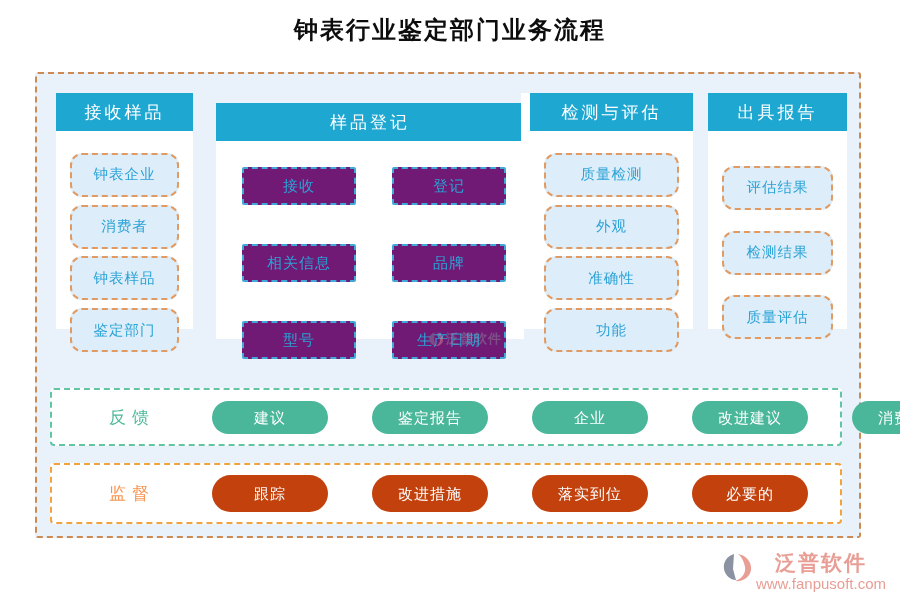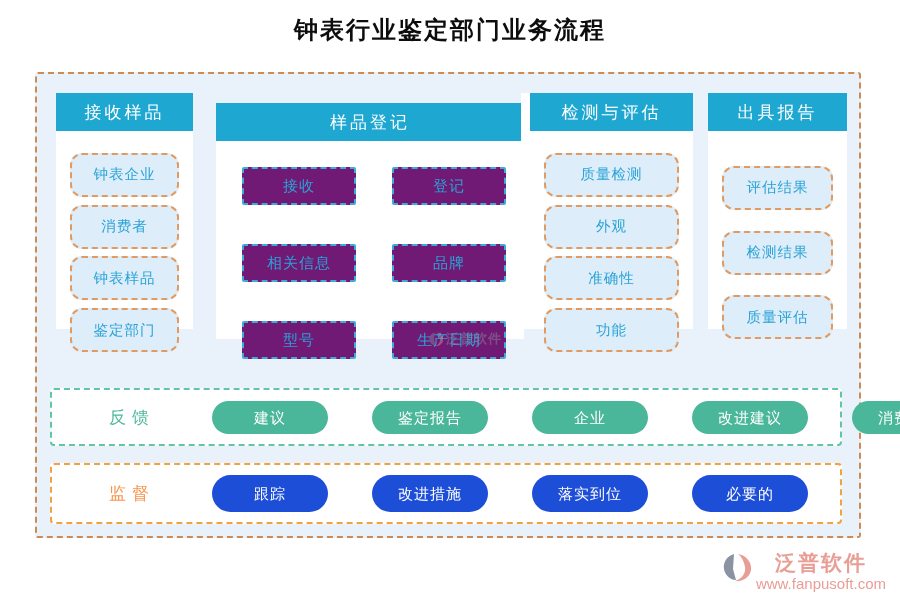--- a/index.html
+++ b/index.html
@@ -53,21 +53,21 @@
   .supervise{top:389px;height:61px;border:2px dashed #f0a33f;}
   .band-label{flex:0 0 160px;text-align:center;font-size:17px;letter-spacing:6px;}
   .feedback .band-label{color:#4db89a;}
   .supervise .band-label{color:#f8944e;}
   .pills{flex:1;display:flex;justify-content:space-between;margin-right:36px;gap:44px;}
   .pill{
     width:116px;text-align:center;color:#ffffff;font-size:15px;
     border-radius:19px;letter-spacing:1px;
   }
   .feedback .pill{background:#4ab79a;height:33px;line-height:33px;}
-  .supervise .pill{background:#1d4ed8;height:37px;line-height:37px;}
+  .supervise .pill{background:#c2410c;height:37px;line-height:37px;}
   .logo{position:absolute;right:14px;bottom:8px;display:flex;align-items:flex-start;gap:3px;}
   .logo-txt{text-align:center;}
   .brand{font-size:21px;font-weight:bold;color:#e89e95;letter-spacing:2px;line-height:1.1;}
   .url{font-size:15px;color:#e89e95;margin-top:1px;}
   .watermark{
     position:absolute;left:428px;top:330px;display:flex;align-items:center;gap:2px;
     opacity:0.42;pointer-events:none;
   }
   .wm-text{font-size:13px;font-weight:bold;color:#8f97a3;letter-spacing:1px;}
 </style>

